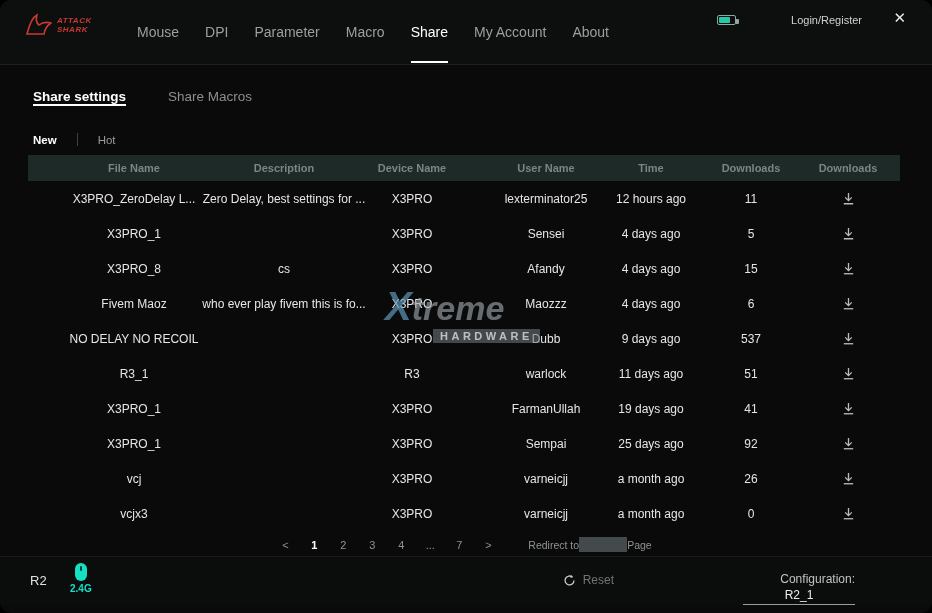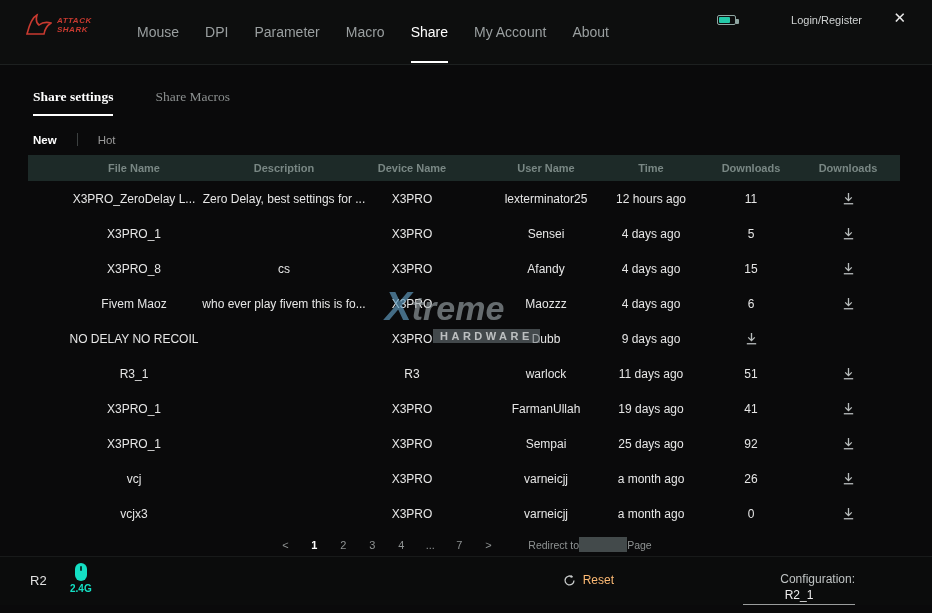--- a/index.html
+++ b/index.html
@@ -1,35 +1,35 @@
 <!DOCTYPE html>
 <html><head>
 <meta charset="utf-8">
 <style>
   html,body{margin:0;padding:0;background:#000;}
   body{font-family:"Liberation Sans",sans-serif;}
-  .app{position:relative;width:932px;height:613px;background:#0a0a0b;overflow:hidden;color:#e4e4e4;}
+  .app{position:relative;width:932px;height:613px;background:#0a0a0b;overflow:hidden;color:#e4e4e4;border-radius:11px;}
 
   
   .header{position:absolute;top:0;left:0;right:0;height:64px;background:#0d0e0e;border-bottom:1px solid #1d2020;}
   .logo{position:absolute;left:26px;top:13px;display:flex;align-items:center;gap:5px;}
   .logo-text{color:#c93a30;font-size:8px;font-weight:bold;font-style:italic;letter-spacing:.5px;width:50px;line-height:1.15;}
   .nav{position:absolute;left:137px;top:0;height:64px;display:flex;align-items:stretch;gap:26px;}
   .nav-item{position:relative;display:flex;align-items:center;color:#9a9fa0;font-size:14px;cursor:pointer;}
   .nav-item.active{color:#ffffff;}
   .nav-item.active::after{content:"";position:absolute;left:0;right:0;bottom:1px;height:2px;background:#fff;}
   .battery{position:absolute;left:717px;top:15px;width:19px;height:10px;border:1px solid #8fa6a2;border-radius:2px;padding:1px;box-sizing:border-box;}
   .battery::after{content:"";position:absolute;right:-4px;top:2.5px;width:3px;height:5px;background:#8fa6a2;border-radius:0 1px 1px 0;}
   .battery-fill{width:72%;height:100%;background:#23c9a8;border-radius:1px;}
   .login{position:absolute;right:70px;top:14px;font-size:11px;color:#cfd2d2;cursor:pointer;}
   .close{position:absolute;right:26px;top:10px;font-size:15px;color:#e8e8e8;cursor:pointer;line-height:1;}
 
   
   .share-tabs{position:absolute;top:89px;left:33px;display:flex;gap:42px;}
-  .share-tab{font-size:13.5px;color:#8b8f8f;cursor:pointer;padding-bottom:9px;font-family:Liberation Serif, serif;}
+  .share-tab{font-size:13.5px;color:#8b8f8f;cursor:pointer;}
   .share-tab.active{color:#fff;font-weight:bold;border-bottom:2px solid #fff;}
   .sort-tabs{position:absolute;top:133px;left:33px;display:flex;align-items:center;gap:20px;font-size:11.5px;justify-content:space-between;}
   .sort-tab{color:#9a9a9a;cursor:pointer;}
   .sort-tab.active{color:#fff;font-weight:bold;}
   .sort-divider{width:1px;height:13px;background:#3c4040;}
 
   
   .table{position:absolute;left:28px;top:155px;width:872px;}
   .thead,.tr{display:grid;grid-template-columns:212px 88px 168px 100px 110px 90px 104px;}
   .thead{height:26px;background:#1d2a28;font-weight:bold;}
@@ -46,21 +46,21 @@
   .redirect{display:flex;align-items:center;margin-left:16px;font-size:10.5px;color:#8f9393;}
   .page-input{width:42px;height:15px;background:#434a4b;border:none;outline:none;color:#e6e6e6;font-size:10px;padding:0 3px;}
 
   
   .footer{position:absolute;left:0;right:0;bottom:8px;height:48px;background:#0b0c0c;border-top:1px solid #181a1a;}
   .device-name{position:absolute;left:30px;top:16px;font-size:13px;color:#e2e2e2;}
   .conn{position:absolute;left:70px;top:6px;display:flex;flex-direction:column;align-items:center;gap:2px;}
   .mouse-icon{width:12px;height:18px;background:#14e0c4;border-radius:6px;position:relative;}
   .mouse-icon::after{content:"";position:absolute;left:50%;top:3px;width:2px;height:5px;margin-left:-1px;background:#073b33;border-radius:1px;}
   .conn-label{font-size:10px;color:#14e0c4;font-weight:bold;}
-  .reset{position:absolute;right:318px;top:16px;display:flex;align-items:center;gap:7px;color:#fdba74;font-size:12px;cursor:pointer;}
+  .reset{position:absolute;right:318px;top:16px;display:flex;align-items:center;gap:7px;color:#737373;font-size:12px;cursor:pointer;}
   .config{position:absolute;right:77px;top:15px;display:flex;align-items:flex-end;gap:0;font-size:12px;flex-direction:column;}
   .config-label{color:#bfc3c3;padding-bottom:2px;}
   .config-value{width:112px;text-align:center;border-bottom:1px solid #9a9d9d;color:#ececec;padding-bottom:2px;cursor:pointer;}
 
   
   .watermark{position:absolute;left:385px;top:286px;pointer-events:none;opacity:.8;z-index:5;}
   .wm-top{font-size:34px;font-weight:bold;font-style:italic;color:rgba(158,168,172,.78);line-height:1;}
   .wm-x{color:rgba(95,155,190,.85);font-size:40px;}
   .wm-bottom{margin-left:48px;margin-top:-7px;background:rgba(108,118,122,.72);color:#e9edee;font-size:11px;letter-spacing:3.5px;padding:1px 7px;display:inline-block;font-weight:bold;}
 </style>
@@ -181,20 +181,21 @@
           </button>
         </div>
     </div>
 
     <div class="tr">
       <div class="td">NO DELAY NO RECOIL</div>
       <div class="td"></div>
       <div class="td">X3PRO</div>
       <div class="td">Dubb</div>
       <div class="td">9 days ago</div>
+      <div class="td">537</div>
       <div class="td">
           <button class="dl-btn">
             <svg width="15" height="15" viewBox="0 0 16 16">
               <path d="M8 2v8M4.5 6.8L8 10.3 11.5 6.8" fill="none" stroke="#b9bdbd" stroke-width="1.4"></path>
               <path d="M3 13.6h10" stroke="#b9bdbd" stroke-width="1.4"></path>
             </svg>
           </button>
         </div>
     </div>
 

